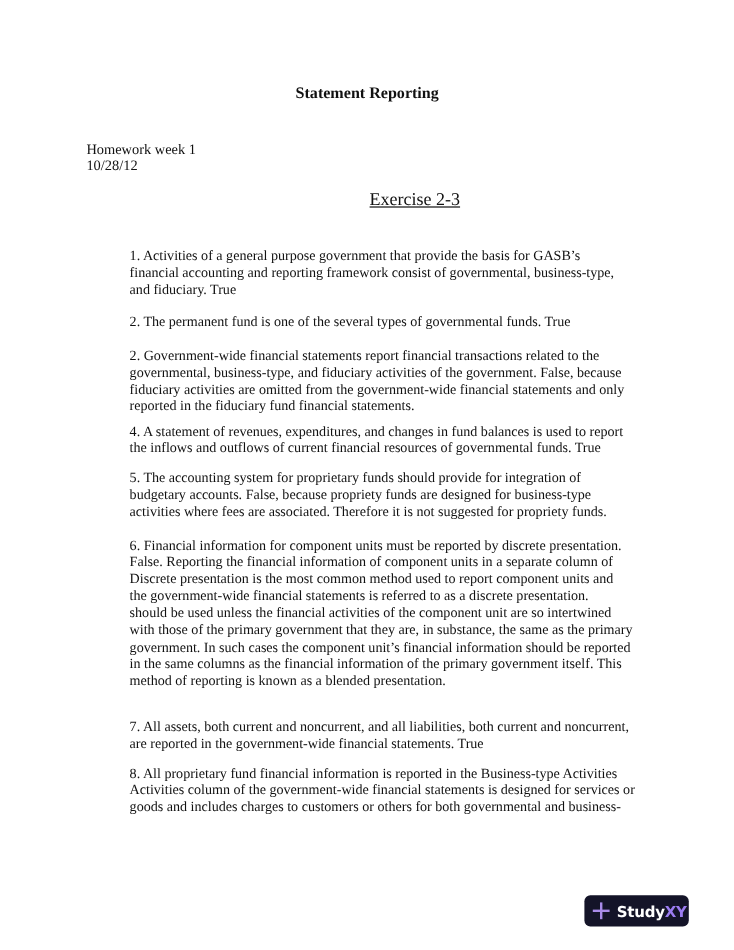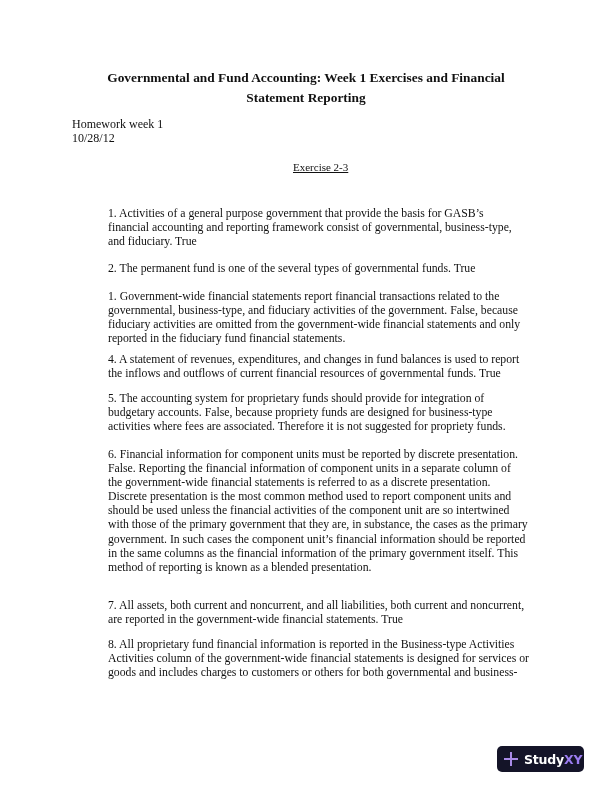--- a/index.html
+++ b/index.html
@@ -8,50 +8,48 @@
       font-family: "Liberation Serif", "DejaVu Serif", serif; color: #111111;
     }
     .page { position: absolute; left: 0; top: 0; width: 612px; height: 792px; }
     .title {
       position: absolute; left: 72px; width: 468px; top: 68px;
       text-align: center; font-weight: bold; font-size: 13.4px; line-height: 20px; margin: 0;
     }
     .meta { position: absolute; left: 72px; top: 117px; font-size: 12px; line-height: 14px; }
     .meta div { white-space: nowrap; }
     .exercise {
-      position: absolute; left: 293px; top: 160px; font-size: 11px; line-height: 14px;
+      position: absolute; left: 308px; top: 160px; font-size: 15px; line-height: 14px;
       text-decoration: underline; white-space: nowrap;
     }
     .item {
       position: absolute; left: 108px; width: 440px; font-size: 11.75px; line-height: 14.1px;
       margin: 0; letter-spacing: -0.01px;
     }
     .item .line { display: block; white-space: nowrap; }
     .badge {
       position: absolute; left: 487px; top: 746px; width: 87px; height: 26px;
       background: #141428; border-radius: 5px; display: flex; align-items: center;
       font-family: "DejaVu Sans", "Liberation Sans", sans-serif;
-      margin-left: 10px;
     }
     .badge .plus { position: relative; width: 14px; height: 14px; margin-left: 7px; margin-right: 6px; }
     .badge .plus::before, .badge .plus::after {
       content: ""; position: absolute; background: #a98be8;
     }
     .badge .plus::before { left: 6px; top: 0; width: 2px; height: 14px; }
     .badge .plus::after { left: 0; top: 6px; width: 14px; height: 2px; }
     .badge .brand { font-weight: bold; font-size: 12.5px; color: #ffffff; letter-spacing: -0.2px; }
     .badge .brand .accent { color: #9b7cf0; }
   </style>
 </head>
 <body>
 
 <div class="page">
 
   <h1 class="title">
-    <span style="display:block">Governmental and Fund Accounting: Week 1 Exercises and Financial</span>
     <span style="display:block">Statement Reporting</span>
   </h1>
 
   <div class="meta">
     <div>Homework week 1</div>
     <div>10/28/12</div>
   </div>
 
   <div class="exercise">Exercise 2-3</div>
 
@@ -59,44 +57,44 @@
     <span class="line">1.  Activities of a general purpose government that provide the basis for GASB’s</span>
     <span class="line">financial accounting and reporting framework consist of governmental, business-type,</span>
     <span class="line">and fiduciary.  True</span>
   </p>
 
   <p class="item" style="top:262px">
     <span class="line">2.  The permanent fund is one of the several types of governmental funds.  True</span>
   </p>
 
   <p class="item" style="top:290px">
-    <span class="line">1.  Government-wide financial statements report financial transactions related to the</span>
+    <span class="line">2.  Government-wide financial statements report financial transactions related to the</span>
     <span class="line">governmental, business-type, and fiduciary activities of the government.  False, because</span>
     <span class="line">fiduciary activities are omitted from the government-wide financial statements and only</span>
     <span class="line">reported in the fiduciary fund financial statements.</span>
   </p>
 
   <p class="item" style="top:353px">
     <span class="line">4.  A statement of revenues, expenditures, and changes in fund balances is used to report</span>
     <span class="line">the inflows and outflows of current financial resources of governmental funds.  True</span>
   </p>
 
   <p class="item" style="top:392px">
     <span class="line">5.  The accounting system for proprietary funds should provide for integration of</span>
     <span class="line">budgetary accounts.  False, because propriety funds are designed for business-type</span>
     <span class="line">activities where fees are associated.  Therefore it is not suggested for propriety funds.</span>
   </p>
 
   <p class="item" style="top:448px">
     <span class="line">6.  Financial information for component units must be reported by discrete presentation.</span>
     <span class="line">False.  Reporting the financial information of component units in a separate column of</span>
+    <span class="line">Discrete presentation is the most common method used to report component units and</span>
     <span class="line">the government-wide financial statements is referred to as a discrete presentation.</span>
-    <span class="line">Discrete presentation is the most common method used to report component units and</span>
     <span class="line">should be used unless the financial activities of the component unit are so intertwined</span>
-    <span class="line">with those of the primary government that they are, in substance, the cases as the primary</span>
+    <span class="line">with those of the primary government that they are, in substance, the same as the primary</span>
     <span class="line">government. In such cases the component unit’s financial information should be reported</span>
     <span class="line">in the same columns as the financial information of the primary government itself. This</span>
     <span class="line">method of reporting is known as a blended presentation.</span>
   </p>
 
   <p class="item" style="top:599px">
     <span class="line">7.  All assets, both current and noncurrent, and all liabilities, both current and noncurrent,</span>
     <span class="line">are reported in the government-wide financial statements.  True</span>
   </p>
 

